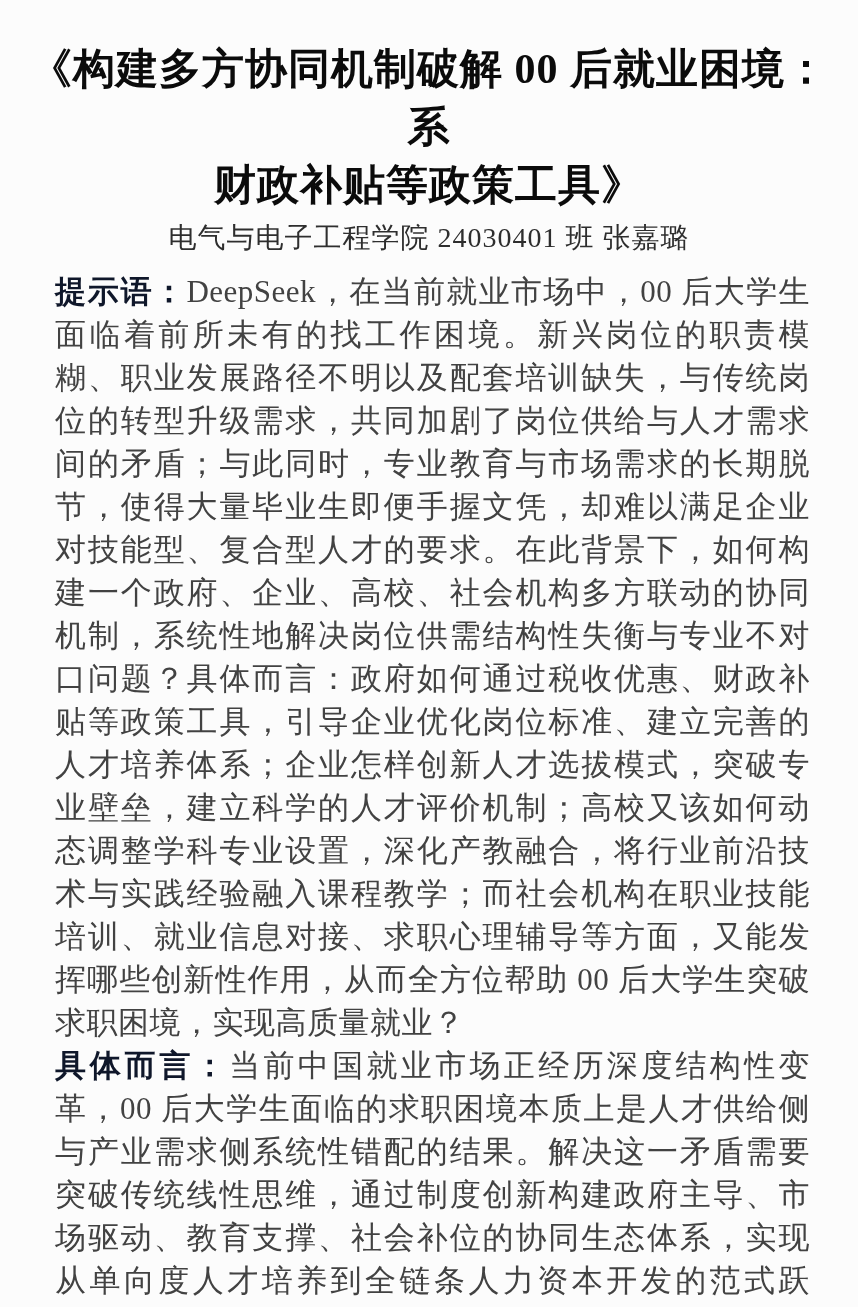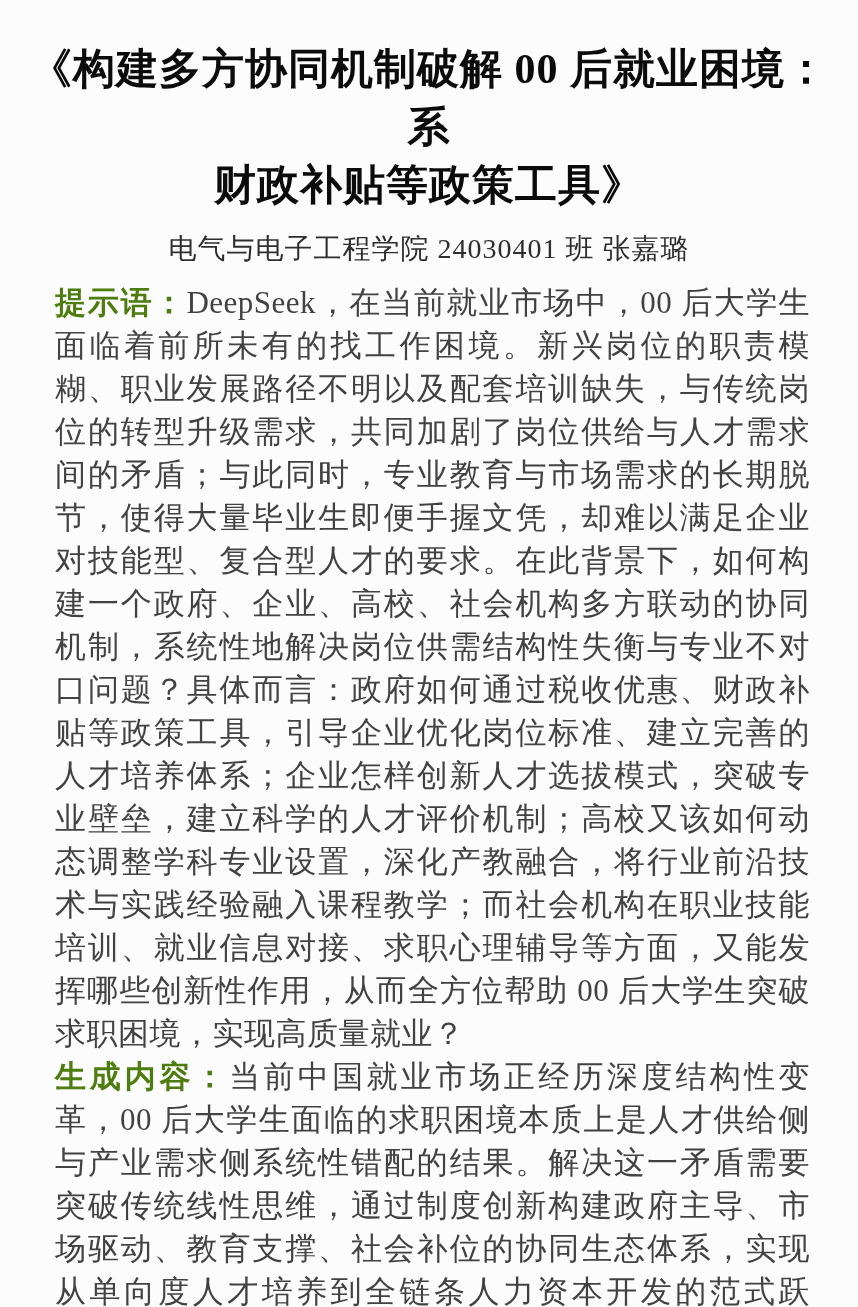--- a/index.html
+++ b/index.html
@@ -23,21 +23,21 @@
     font-size: 42px;
     line-height: 58px;
     font-weight: bold;
     color: #0b0b0b;
     letter-spacing: 1px;
   }
   .title .title-line {
     display: block;
   }
   .author {
-    margin-top: 17px;
+    margin-top: 6px;
     text-align: center;
     font-size: 28px;
     line-height: 36px;
     color: #2e2e2e;
     letter-spacing: 1px;
   }
   .body {
     margin: 14px 48px 0 55px;
     font-size: 31px;
     line-height: 43px;
@@ -45,21 +45,21 @@
     text-align: justify;
     letter-spacing: 0.5px;
   }
   .body p {
     margin: 0;
     padding: 0;
   }
   .label {
     font-family: "Liberation Sans", "DejaVu Sans", sans-serif;
     font-weight: bold;
-    color: #4d7c0f;
+    color: #0f172a;
     letter-spacing: 1px;
   }
 </style>
 </head>
 <body>
 
 <div class="page">
 
   <h1 class="title">
     <span class="title-line">《构建多方协同机制破解 00 后就业困境：系</span>
@@ -68,18 +68,18 @@
 
   <div class="author">电气与电子工程学院 24030401 班 张嘉璐</div>
 
   <div class="body">
 
     <p>
       <span class="label">提示语：</span><span>DeepSeek，在当前就业市场中，00 后大学生面临着前所未有的找工作困境。新兴岗位的职责模糊、职业发展路径不明以及配套培训缺失，与传统岗位的转型升级需求，共同加剧了岗位供给与人才需求间的矛盾；与此同时，专业教育与市场需求的长期脱节，使得大量毕业生即便手握文凭，却难以满足企业对技能型、复合型人才的要求。在此背景下，如何构建一个政府、企业、高校、社会机构多方联动的协同机制，系统性地解决岗位供需结构性失衡与专业不对口问题？具体而言：政府如何通过税收优惠、财政补贴等政策工具，引导企业优化岗位标准、建立完善的人才培养体系；企业怎样创新人才选拔模式，突破专业壁垒，建立科学的人才评价机制；高校又该如何动态调整学科专业设置，深化产教融合，将行业前沿技术与实践经验融入课程教学；而社会机构在职业技能培训、就业信息对接、求职心理辅导等方面，又能发挥哪些创新性作用，从而全方位帮助 00 后大学生突破求职困境，实现高质量就业？</span>
     </p>
 
     <p>
-      <span class="label">生成内容：</span><span>当前中国就业市场正经历深度结构性变革，00 后大学生面临的求职困境本质上是人才供给侧与产业需求侧系统性错配的结果。解决这一矛盾需要突破传统线性思维，通过制度创新构建政府主导、市场驱动、教育支撑、社会补位的协同生态体系，实现从单向度人才培养到全链条人力资本开发的范式跃迁。</span>
+      <span class="label">具体而言：</span><span>当前中国就业市场正经历深度结构性变革，00 后大学生面临的求职困境本质上是人才供给侧与产业需求侧系统性错配的结果。解决这一矛盾需要突破传统线性思维，通过制度创新构建政府主导、市场驱动、教育支撑、社会补位的协同生态体系，实现从单向度人才培养到全链条人力资本开发的范式跃迁。</span>
     </p>
 
   </div>
 
 </div>
 
 </body></html>

